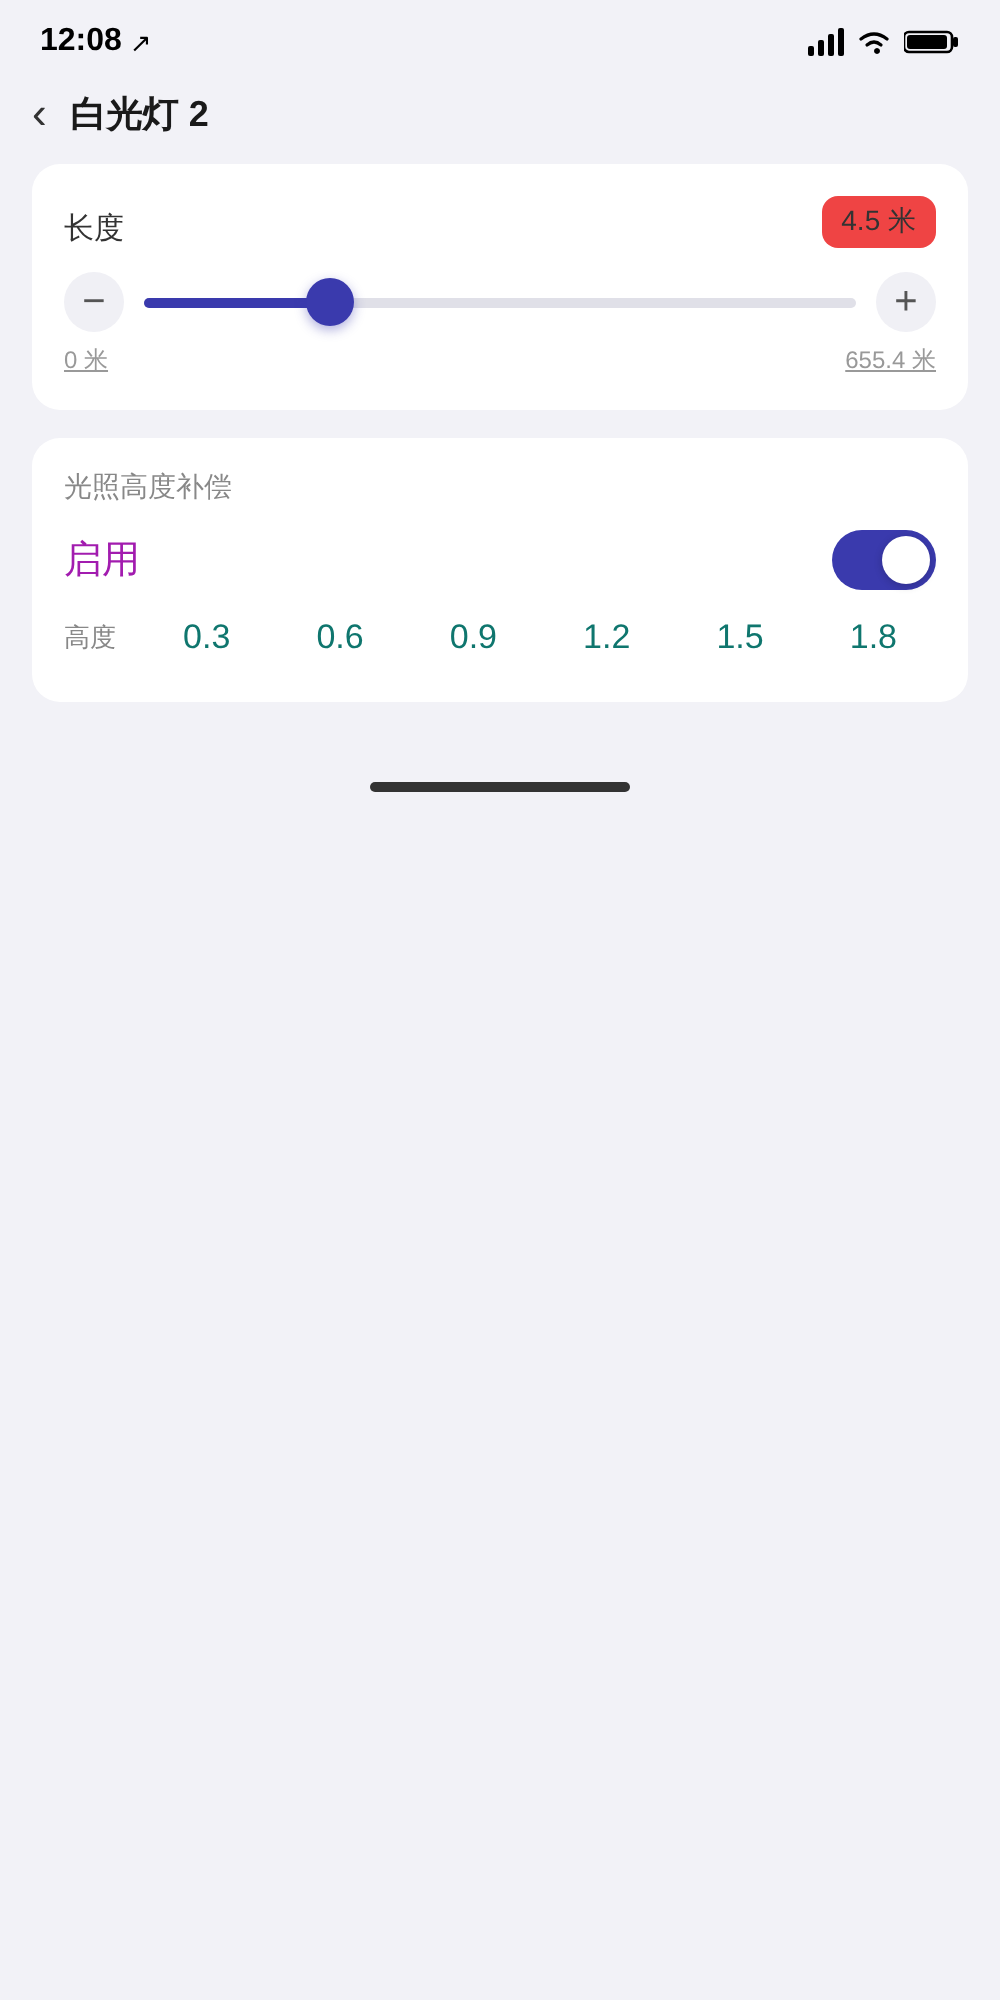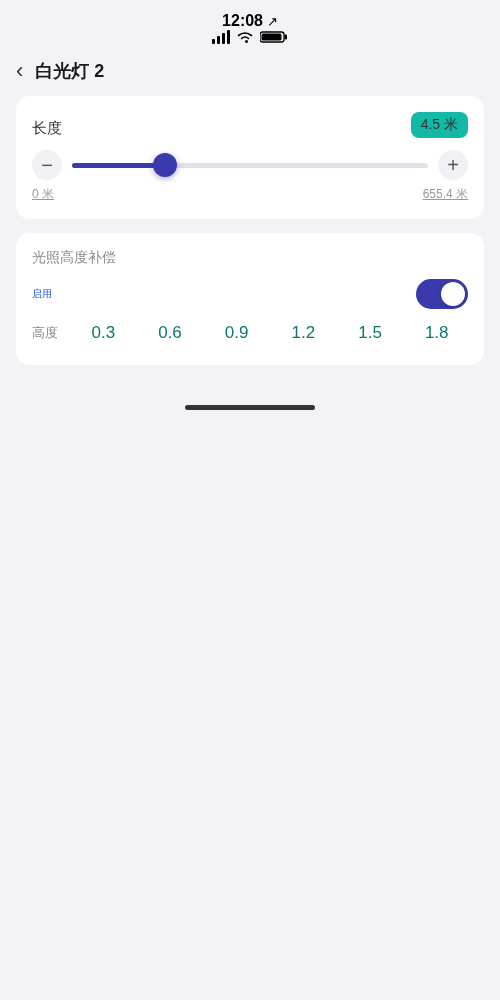--- a/index.html
+++ b/index.html
@@ -12,21 +12,20 @@
       overflow-x: hidden;
     }
 
     
     .status-bar {
       display: flex;
       justify-content: space-between;
       align-items: center;
       padding: 12px 20px 6px 20px;
       background: #f2f2f7;
-      flex-direction: column;
     }
     .status-time {
       font-size: 16px;
       font-weight: 600;
       color: #000;
       display: flex;
       align-items: center;
       gap: 4px;
     }
     .status-icons {
@@ -80,21 +79,21 @@
       justify-content: space-between;
       align-items: flex-end;
       margin-bottom: 12px;
     }
     .card-label {
       font-size: 15px;
       color: #333;
       font-weight: 500;
     }
     .card-value-badge {
-      background: #14b8a6;
+      background: #ef4444;
       border-radius: 8px;
       padding: 4px 10px;
       font-size: 14px;
       color: #333;
     }
 
     .slider-row {
       display: flex;
       align-items: center;
       gap: 10px;
@@ -169,22 +168,22 @@
       color: #888;
       margin-bottom: 12px;
     }
     .toggle-row {
       display: flex;
       justify-content: space-between;
       align-items: center;
       margin-bottom: 14px;
     }
     .toggle-label {
-      font-size: 10px;
-      color: #1d4ed8;
+      font-size: 19px;
+      color: #a21caf;
       font-weight: 500;
     }
 
     
     .toggle-switch {
       width: 52px;
       height: 30px;
       background: #3a3aad;
       border-radius: 15px;
       position: relative;

